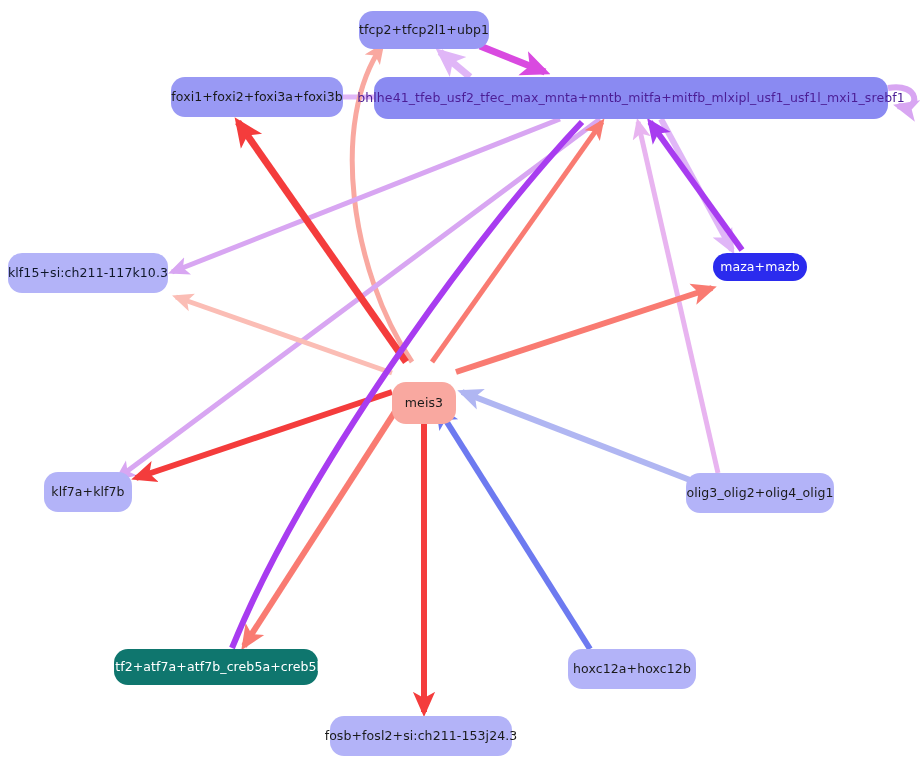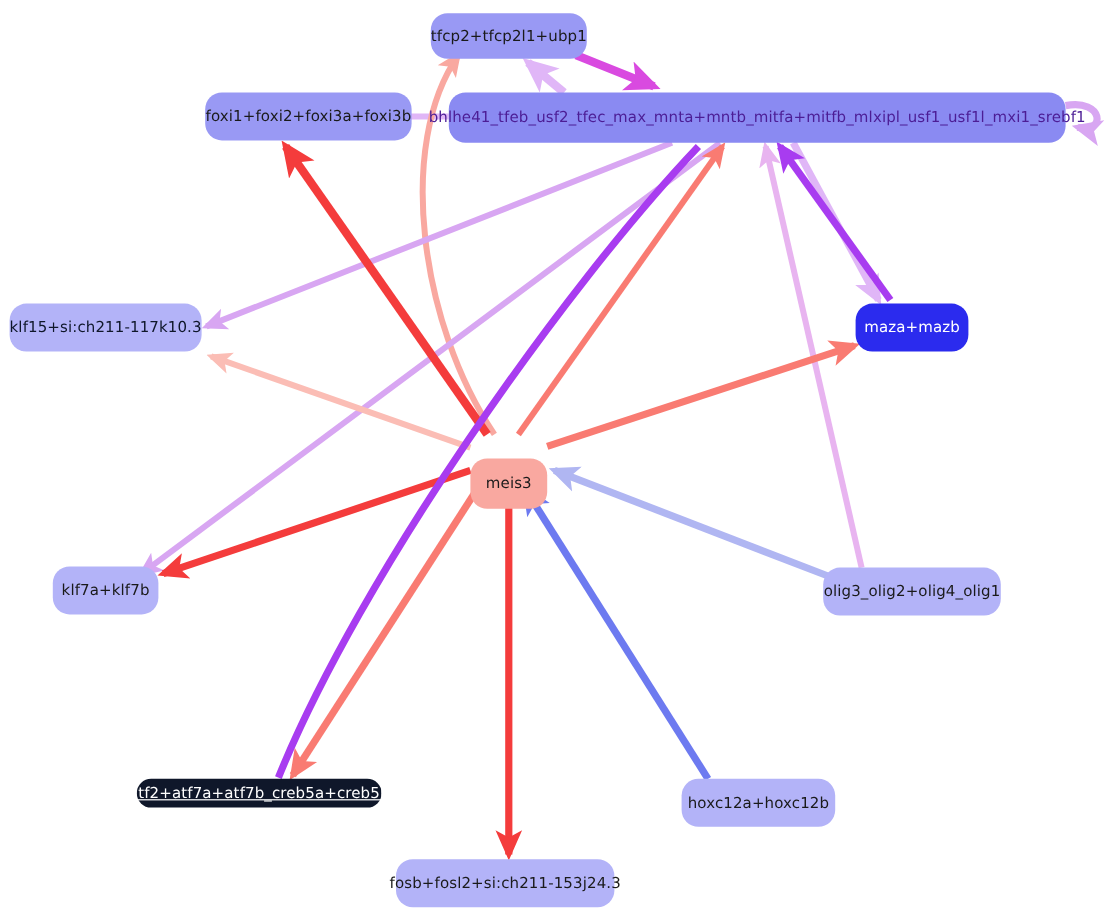--- a/index.html
+++ b/index.html
@@ -132,33 +132,33 @@
       </div>
       <div class="node" style="left: 132px; top: 77px; width: 172px; height: 40px; background: rgb(153, 153, 244); color: rgb(26, 26, 26); margin-left: 39px;">
         <span>foxi1+foxi2+foxi3a+foxi3b</span>
       </div>
       <div class="node" style="left: 374px; top: 77px; width: 514px; height: 42px; background: rgb(138, 138, 242); color: #4c1d95;">
         <span>bhlhe41_tfeb_usf2_tfec_max_mnta+mntb_mitfa+mitfb_mlxipl_usf1_usf1l_mxi1_srebf1</span>
       </div>
       <div class="node" style="left: 8px; top: 253px; width: 160px; height: 40px; background: rgb(179, 179, 248); color: #0f172a;">
         <span>klf15+si:ch211-117k10.3</span>
       </div>
-      <div class="node" style="left: 713px; top: 253px; width: 94px; height: 40px; background: rgb(43, 43, 238); color: rgb(255, 255, 255);">
+      <div class="node" style="left: 713px; top: 253px; width: 94px; height: 28px; background: rgb(43, 43, 238); color: rgb(255, 255, 255);">
         <span>maza+mazb</span>
       </div>
       <div class="node" style="left: 392px; top: 362px; width: 64px; height: 42px; background: rgb(249, 168, 160); color: rgb(26, 26, 26); margin-top: 20px;">
         <span>meis3</span>
       </div>
       <div class="node" style="left: 44px; top: 472px; width: 88px; height: 40px; background: rgb(179, 179, 248); color: rgb(26, 26, 26);">
         <span>klf7a+klf7b</span>
       </div>
       <div class="node" style="left: 686px; top: 473px; width: 148px; height: 40px; background: rgb(179, 179, 248); color: rgb(26, 26, 26);">
         <span>olig3_olig2+olig4_olig1</span>
       </div>
-      <div class="node" style="left: 114px; top: 649px; width: 204px; height: 24px; background: #0f172a; color: rgb(255, 255, 255); text-decoration: underline;">
+      <div class="node" style="left: 114px; top: 649px; width: 204px; height: 36px; background: #0f766e; color: rgb(255, 255, 255);">
         <span>atf2+atf7a+atf7b_creb5a+creb5b</span>
       </div>
       <div class="node" style="left: 568px; top: 649px; width: 128px; height: 40px; background: rgb(179, 179, 248); color: rgb(26, 26, 26);">
         <span>hoxc12a+hoxc12b</span>
       </div>
       <div class="node" style="left: 330px; top: 716px; width: 182px; height: 40px; background: rgb(179, 179, 248); color: rgb(26, 26, 26);">
         <span>fosb+fosl2+si:ch211-153j24.3</span>
       </div>
     </div>
 

